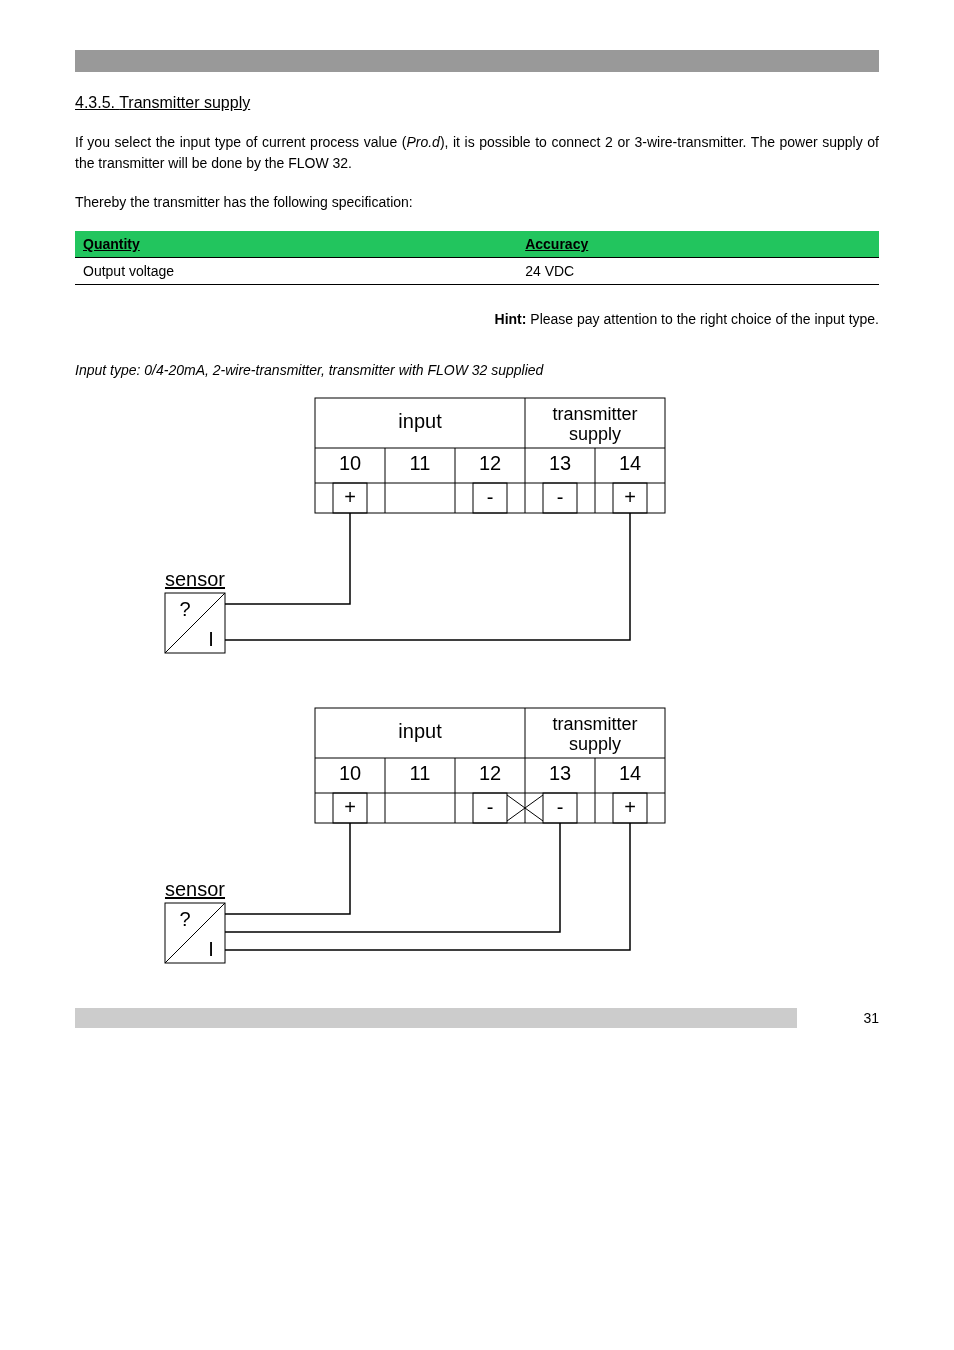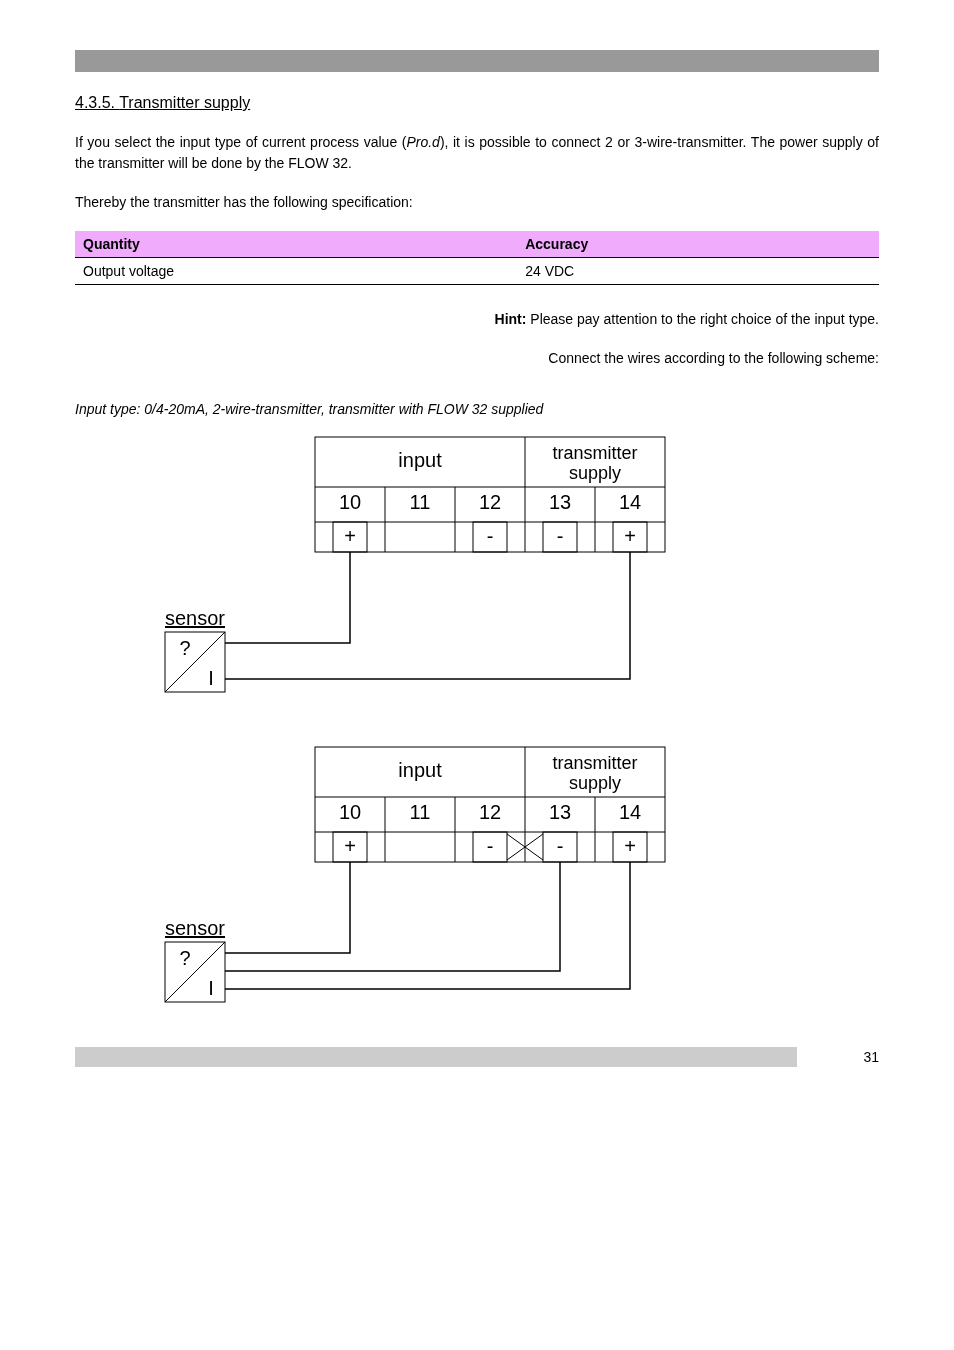--- a/index.html
+++ b/index.html
@@ -32,21 +32,21 @@
     margin-bottom: 18px;
     text-align: justify;
     margin-top: 6px;
   }
   table.spec {
     width: 100%;
     border-collapse: collapse;
     font-size: 14px;
     margin: 12px 0 24px 0;
   }
-  table.spec thead tr { background: #f0abfc; }
+  table.spec thead tr { background: #22c55e; text-decoration: underline; }
   table.spec th {
     font-weight: bold;
     text-align: left;
     padding: 5px 8px;
     border-bottom: 1px solid #000;
   }
   table.spec td {
     padding: 5px 8px;
     border-bottom: 1px solid #000;
   }
@@ -117,21 +117,20 @@
         <td>Output voltage</td>
         <td>24 VDC</td>
       </tr>
     </tbody>
   </table>
 
   <p class="instr">
     <strong>Hint:</strong><span> Please pay attention to the right choice of the input type.</span>
   </p>
 
-  <p class="instr">Connect the wires according to the following scheme:</p>
 
   <p class="diagram-caption">Input type: 0/4-20mA, 2-wire-transmitter, transmitter with FLOW 32 supplied</p>
 
   <div class="diagram-wrap">
     <svg class="diagram-svg" width="560" height="270">
 
       <rect x="180" y="10" width="350" height="115" fill="none" stroke="#000" stroke-width="1"></rect>
       <line x1="180" y1="60" x2="530" y2="60" stroke="#000"></line>
       <line x1="180" y1="95" x2="530" y2="95" stroke="#000"></line>
 

